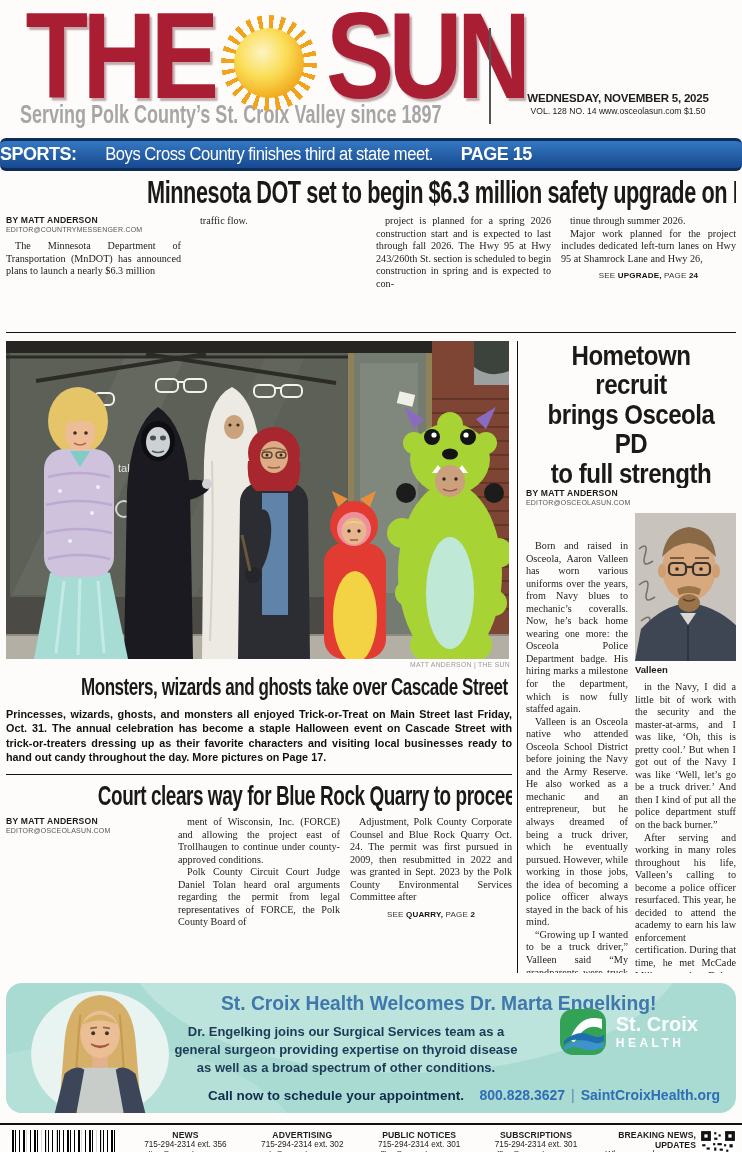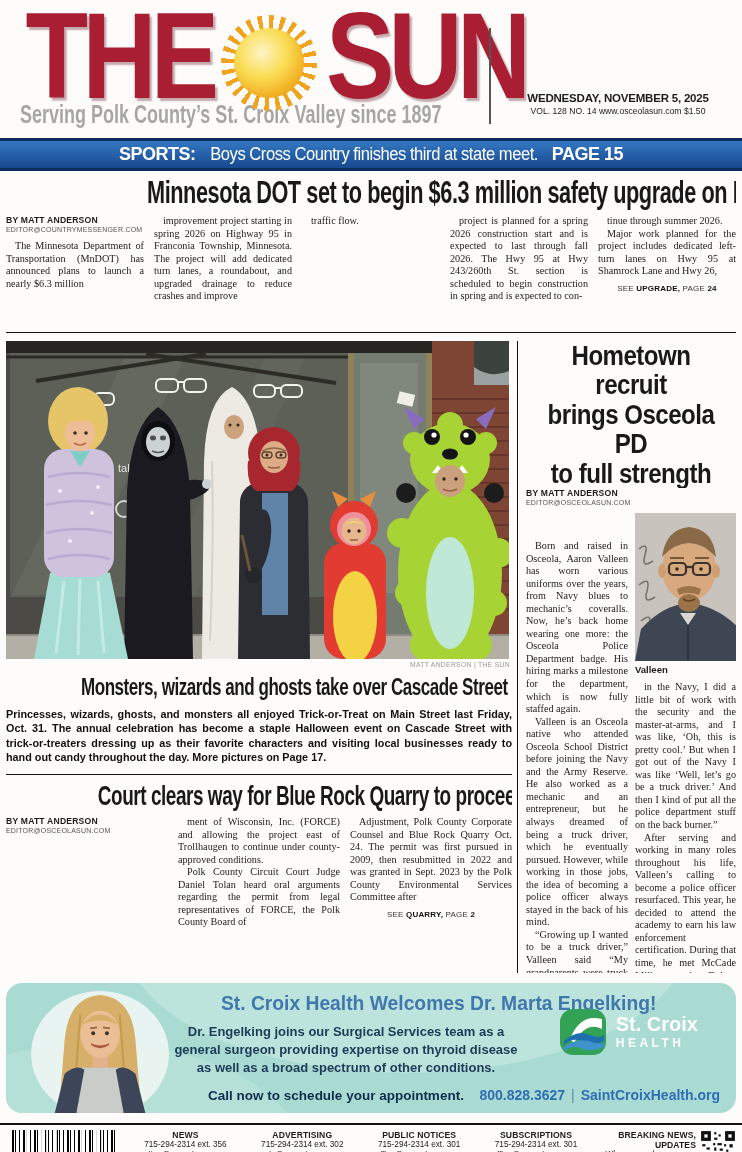--- a/index.html
+++ b/index.html
@@ -20,21 +20,21 @@
   .tagline{position:absolute;left:20px;top:100px;font-weight:700;font-size:25px;color:#a6a6a6;
            white-space:nowrap;transform:scaleX(.72);transform-origin:left center;letter-spacing:0;}
   .mast-divider{position:absolute;left:489px;top:28px;width:1.5px;height:96px;background:#555;}
   .dateblock{position:absolute;right:6px;top:92px;width:236px;text-align:center;}
   .date-line{font-weight:700;font-size:11.5px;letter-spacing:-.2px;}
   .issue-line{font-size:8.6px;color:#222;margin-top:2px;}
 
   
   .sports{height:27px;margin-top:2px;background:linear-gradient(180deg,#3478c2,#17498f);
           border-top:3px solid #0d2c5c;border-bottom:3px solid #0d2c5c;
-          display:flex;align-items:center;justify-content:center;gap:0;color:#fff;white-space:nowrap;}
+          display:flex;align-items:center;justify-content:flex-start;gap:14px;color:#fff;white-space:nowrap;border-radius:6px;}
   .sports .lab{font-weight:700;font-size:18px;letter-spacing:-.5px;}
   .sports .txt{font-size:18px;letter-spacing:-.5px;transform:scaleX(.92);}
   .sports .pg{font-weight:700;font-size:18px;letter-spacing:-.5px;}
 
   
   .hwrap{text-align:center;overflow:hidden;white-space:nowrap;}
   .hscale{display:inline-block;transform-origin:center;font-weight:700;color:#191919;letter-spacing:-.6px;}
   .h-main{font-size:31px;transform:scaleX(.70);}
   .h-caption{font-size:23px;transform:scaleX(.74);}
   .h-quarry{font-size:27px;transform:scaleX(.70);}
@@ -141,23 +141,20 @@
     <div class="cols">
       <div class="col">
         <div class="byline">
           <div class="b1">BY MATT ANDERSON</div>
           <div class="b2">EDITOR@COUNTRYMESSENGER.COM</div>
         </div>
         <div class="colbody">
             <p>The Minnesota Department of Transportation (MnDOT) has announced plans to launch a nearly $6.3 million</p>
           </div>
       </div>
-      <div class="col colbody">
-          <p>improvement project starting in spring 2026 on Highway 95 in Franconia Township, Minnesota. The project will add dedicated turn lanes, a roundabout, and upgraded drainage to reduce crashes and improve</p>
-        </div>
       <div class="col colbody">
           <p>traffic flow.</p>
         </div>
       <div class="col colbody">
           <p>project is planned for a spring 2026 construction start and is expected to last through fall 2026. The Hwy 95 at Hwy 243/260th St. section is scheduled to begin construction in spring and is expected to con-</p>
         </div>
       <div class="col">
         <div class="colbody">
             <p>tinue through summer 2026.</p>
             <p>Major work planned for the project includes dedicated left-turn lanes on Hwy 95 at Shamrock Lane and Hwy 26,</p>

